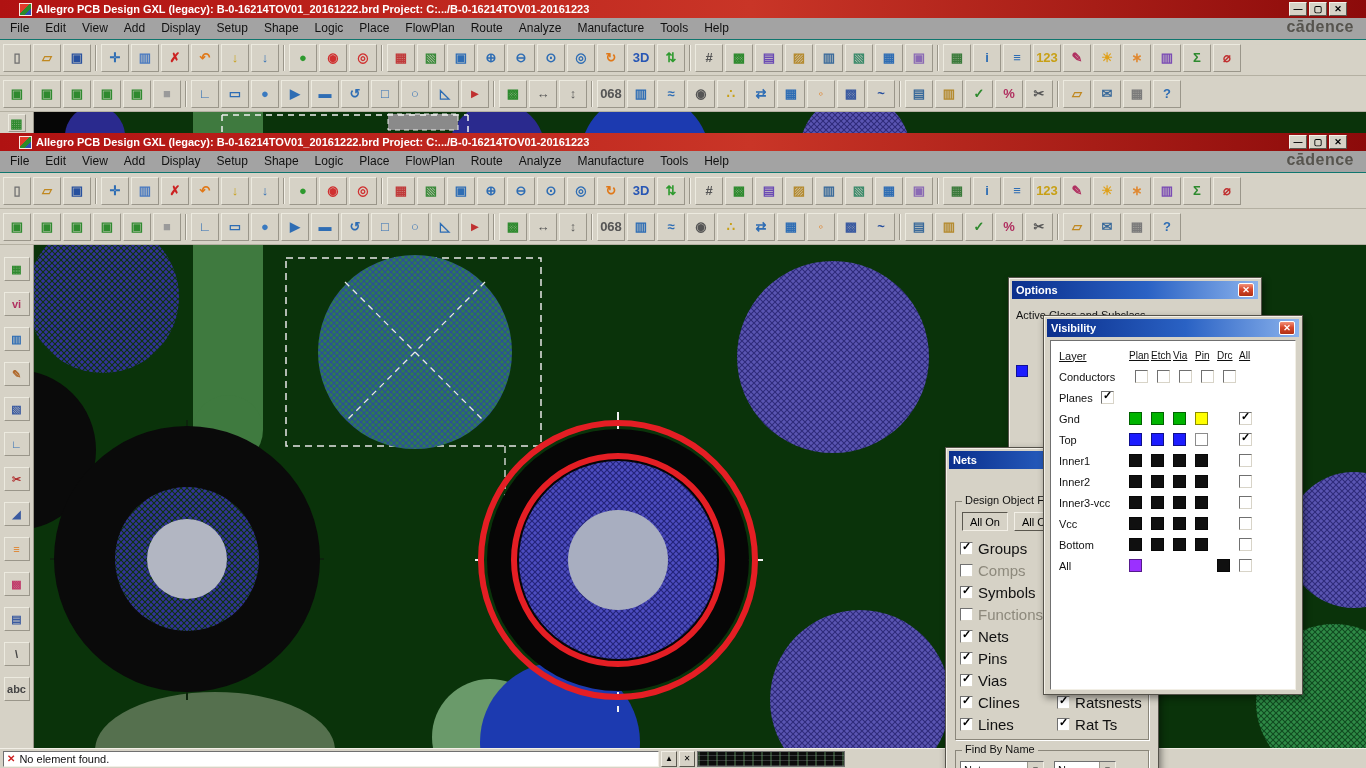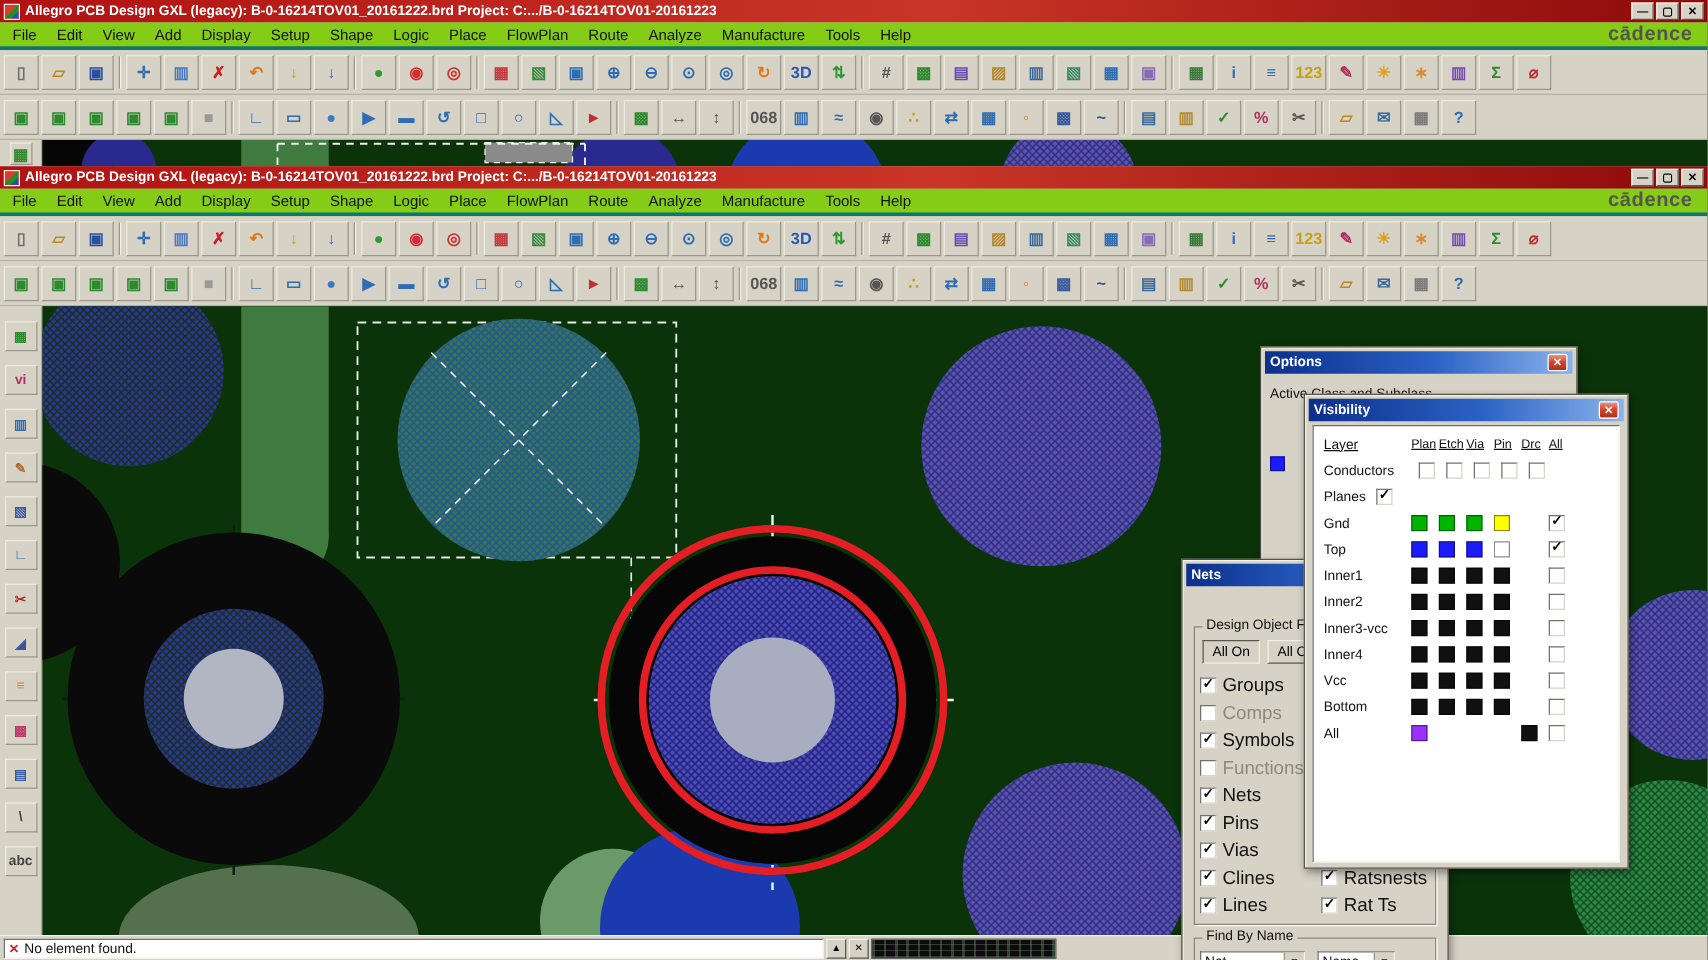--- a/index.html
+++ b/index.html
@@ -1,26 +1,26 @@
 <!DOCTYPE html>
 <html><head>
 <meta charset="utf-8">
 <style>
 *{margin:0;padding:0;box-sizing:border-box}
 body{font-family:"Liberation Sans",sans-serif;background:#444}
 .screen{position:relative;width:1366px;height:768px;overflow:hidden;background:#d6d2c6;font-size:11px;color:#111}
 .window{display:flex;flex-direction:column}
 .win1{position:absolute;left:0;top:0;width:1366px;height:133px;z-index:1}
 .win2{position:absolute;left:0;top:133px;width:1366px;height:635px;z-index:2}
-.titlebar{height:18px;flex:0 0 18px;background:linear-gradient(90deg,#b01212,#c93527 55%,#8c0a0a);display:flex;align-items:center;gap:4px;padding:0 3px;color:#fff}
+.titlebar{height:18px;flex:0 0 18px;background:linear-gradient(90deg,#b01212,#c93527 55%,#8c0a0a);display:flex;align-items:center;gap:4px;padding:0 19px;color:#fff}
 .app-icon{width:13px;height:13px;flex:0 0 13px;background:linear-gradient(135deg,#e23a2a 0 45%,#2a8a2a 45% 70%,#2a4fb4 70%);border:1px solid #fbe9e2}
 .title-text{font-size:11px;font-weight:bold;white-space:nowrap;overflow:hidden}
 .win-controls{margin-left:auto;display:flex;gap:2px}
 .winbtn{width:18px;height:14px;background:#d6d2c6;border:1px solid;border-color:#f5f2ea #5a574e #5a574e #f5f2ea;font-size:9px;line-height:12px;text-align:center;color:#000;font-weight:bold}
-.menubar{height:22px;flex:0 0 22px;background:#84cc16;display:flex;align-items:center;padding:0 2px;border-bottom:3px solid #0f766e}
+.menubar{height:22px;flex:0 0 22px;background:#a3a3a3;display:flex;padding:0 2px;border-bottom:1px solid #0f766e}
 .menu-item{padding:3px 8px;font-size:12px;cursor:default}
 .brand{margin-left:auto;padding-right:10px;font-size:16px;font-weight:bold;color:#56544e;letter-spacing:.5px}
 .toolbar{height:36px;flex:0 0 36px;background:#d6d2c6;display:flex;align-items:center;padding:0 2px;border-bottom:1px solid #b4b0a2;overflow:hidden}
 .tb-icon{width:28px;height:28px;flex:0 0 28px;display:flex;align-items:center;justify-content:center;background:#d6d2c6;border:1px solid;border-color:#eceadf #9a968a #9a968a #eceadf;margin:0 1px;font-weight:bold;font-size:13px;cursor:default;padding:0}
 .tb-icon .glyph{font-family:"Liberation Sans",sans-serif;font-size:13px;font-weight:bold;white-space:nowrap}
 .tb-sep{width:2px;height:26px;margin:0 3px;border-left:1px solid #9a968a;border-right:1px solid #f2efe6;flex:0 0 2px}
 .main{flex:1;display:flex;position:relative;min-height:0}
 .left-toolbar{width:34px;flex:0 0 34px;background:#d6d2c6;border-right:1px solid #9a968a;display:flex;flex-direction:column;align-items:center;padding-top:12px;gap:11px}
 .left-toolbar .tb-icon{width:26px;height:24px;flex:0 0 24px;font-size:11px}
 .left-toolbar .tb-icon .glyph{font-size:11px}
@@ -1145,29 +1145,20 @@
           <div class="vis-grid">
             <span>Inner3-vcc</span>
             <span class="sw" data-c="#101010" style="background: rgb(16, 16, 16);"></span>
             <span class="sw" data-c="#101010" style="background: rgb(16, 16, 16);"></span>
             <span class="sw" data-c="#101010" style="background: rgb(16, 16, 16);"></span>
             <span class="sw" data-c="#101010" style="background: rgb(16, 16, 16);"></span>
             <span class="sw"></span>
             <span class="cb" data-checked="false"></span>
           </div>
 
-          <div class="vis-grid">
-            <span>Inner4</span>
-            <span class="sw" data-c="#101010" style="background: rgb(16, 16, 16);"></span>
-            <span class="sw" data-c="#101010" style="background: rgb(16, 16, 16);"></span>
-            <span class="sw" data-c="#101010" style="background: rgb(16, 16, 16);"></span>
-            <span class="sw" data-c="#101010" style="background: rgb(16, 16, 16);"></span>
-            <span class="sw"></span>
-            <span class="cb" data-checked="false"></span>
-          </div>
 
           <div class="vis-grid">
             <span>Vcc</span>
             <span class="sw" data-c="#101010" style="background: rgb(16, 16, 16);"></span>
             <span class="sw" data-c="#101010" style="background: rgb(16, 16, 16);"></span>
             <span class="sw" data-c="#101010" style="background: rgb(16, 16, 16);"></span>
             <span class="sw" data-c="#101010" style="background: rgb(16, 16, 16);"></span>
             <span class="sw"></span>
             <span class="cb" data-checked="false"></span>
           </div>

